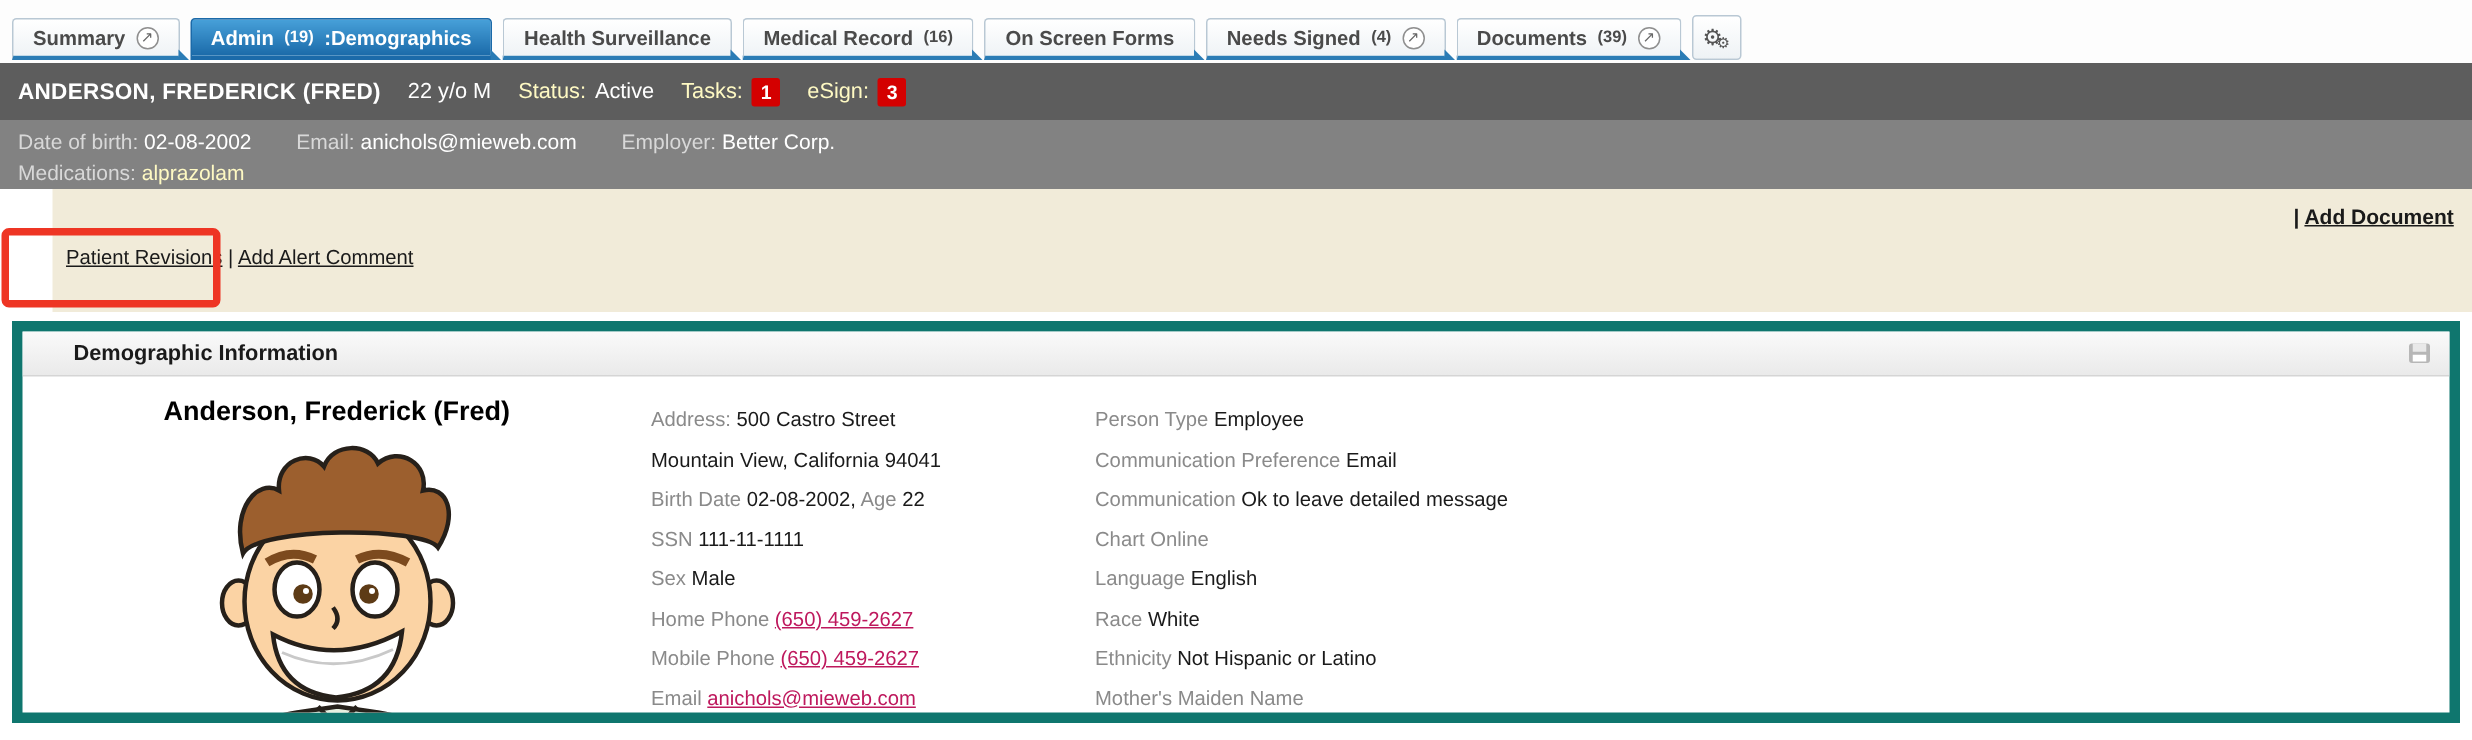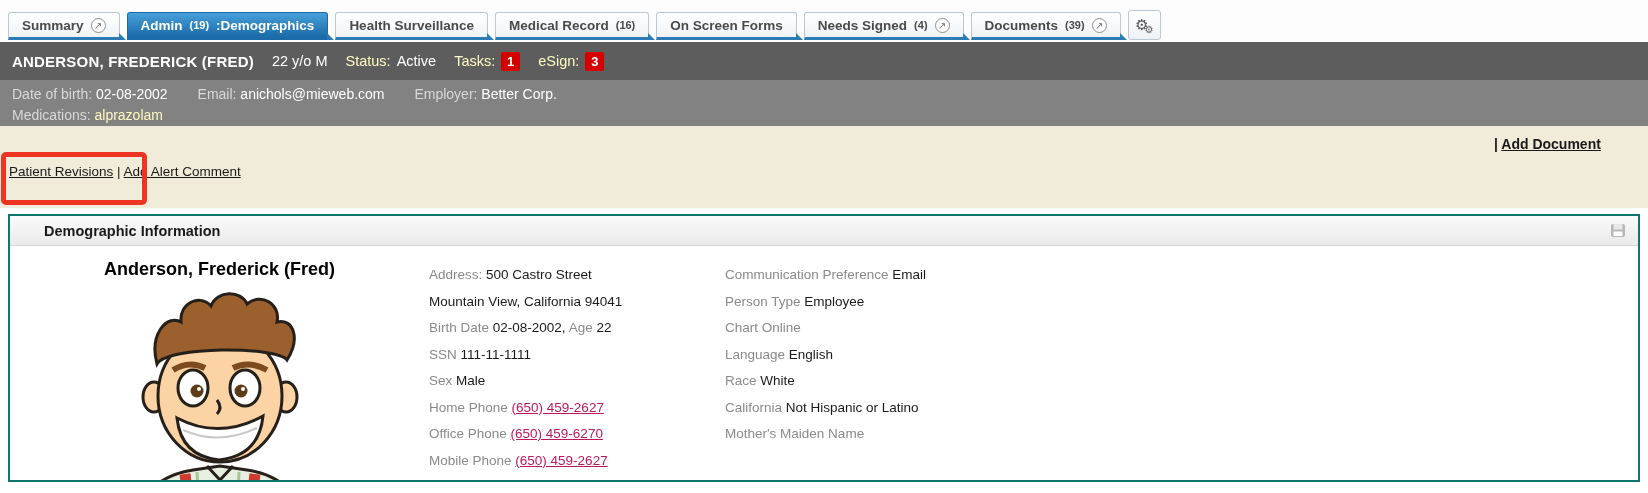--- a/index.html
+++ b/index.html
@@ -40,29 +40,29 @@
   .pt-id { font-size:14.5px; white-space:nowrap; }
 
   
   .info-bar { height:46px; background:#828282; color:#fff; padding:4px 12px; font-size:14px; }
   .info-line { line-height:21px; white-space:nowrap; }
   .group { margin-right:26px; }
   .label-dim { color:#d8d8d8; }
   .med-value { color:#fef9c3;margin-top:19px; }
 
   
-  .beige { position:relative; height:82px; background:#f1ebd9; }
+  .beige { position:relative; height:82px; background:#f1ebd9;margin-left:35px; }
   .add-doc { position:absolute; top:10px; left:1494px; font-size:14px; color:#1a1a1a; white-space:nowrap; font-weight:bold; }
   .action-links { position:absolute; top:38px; left:9px; font-size:13.5px; color:#1a1a1a; white-space:nowrap; }
   .alink { color:#1a1a1a; text-decoration:underline; cursor:pointer; }
   .annotation { position:absolute; left:1px; top:152px; width:146px; height:53px;
     border:5px solid #ee3524; border-radius:5px; z-index:10; pointer-events:none; }
 
   
-  .panel { margin:6px 8px 0; border:2px solid #0f766e; background:#fff; height:268px; overflow:hidden; }
+  .panel { margin:6px 8px 0; border:7px solid #0f766e; background:#fff; height:268px; overflow:hidden; }
   .panel-header { height:30px; display:flex; align-items:center; background:linear-gradient(#fafafa,#eaeaea);
     border-bottom:1px solid #d5d5d5; padding:0 12px 0 34px; font-size:14.5px; font-weight:bold; color:#1a1a1a; }
   .panel-icon { margin-left:auto; cursor:pointer; display:inline-flex; }
   .panel-body { display:flex; align-items:flex-start; }
   .col-left { width:419px; text-align:center; padding-top:13px; }
   .display-name { font-size:18px; font-weight:bold; color:#000; }
   .avatar { margin-top:4px; }
   .col-mid { width:296px; padding-top:16px; font-size:13.5px; line-height:26.5px; }
   .col-right { flex:1; padding-top:16px; font-size:13.5px; line-height:26.5px; }
   .dlabel { color:#8a8a8a; }
@@ -222,56 +222,56 @@
       </div>
       <div class="drow">
         <span class="dlabel">Sex</span>
         <span class="dvalue">Male</span>
       </div>
       <div class="drow">
         <span class="dlabel">Home Phone</span>
         <a class="dlink">(650) 459-2627</a>
       </div>
       <div class="drow">
-        <span class="dlabel">Office Phone</span>
-        <a class="dlink">(650) 459-6270</a>
-      </div>
-      <div class="drow">
         <span class="dlabel">Mobile Phone</span>
         <a class="dlink">(650) 459-2627</a>
       </div>
       <div class="drow">
         <span class="dlabel">Email</span>
         <a class="dlink">anichols@mieweb.com</a>
       </div>
     </div>
 
     <div class="col-right">
       <div class="drow">
+        <span class="dlabel">Person Type</span>
+        <span class="dvalue">Employee</span>
+      </div>
+      <div class="drow">
         <span class="dlabel">Communication Preference</span>
         <span class="dvalue">Email</span>
       </div>
       <div class="drow">
-        <span class="dlabel">Person Type</span>
-        <span class="dvalue">Employee</span>
+        <span class="dlabel">Communication</span>
+        <span class="dvalue">Ok to leave detailed message</span>
       </div>
       <div class="drow">
         <span class="dlabel">Chart Online</span>
         <span class="dvalue"></span>
       </div>
       <div class="drow">
         <span class="dlabel">Language</span>
         <span class="dvalue">English</span>
       </div>
       <div class="drow">
         <span class="dlabel">Race</span>
         <span class="dvalue">White</span>
       </div>
       <div class="drow">
-        <span class="dlabel">California</span>
+        <span class="dlabel">Ethnicity</span>
         <span class="dvalue">Not Hispanic or Latino</span>
       </div>
       <div class="drow">
         <span class="dlabel">Mother's Maiden Name</span>
         <span class="dvalue"></span>
       </div>
     </div>
 
   </div>
 </div>

